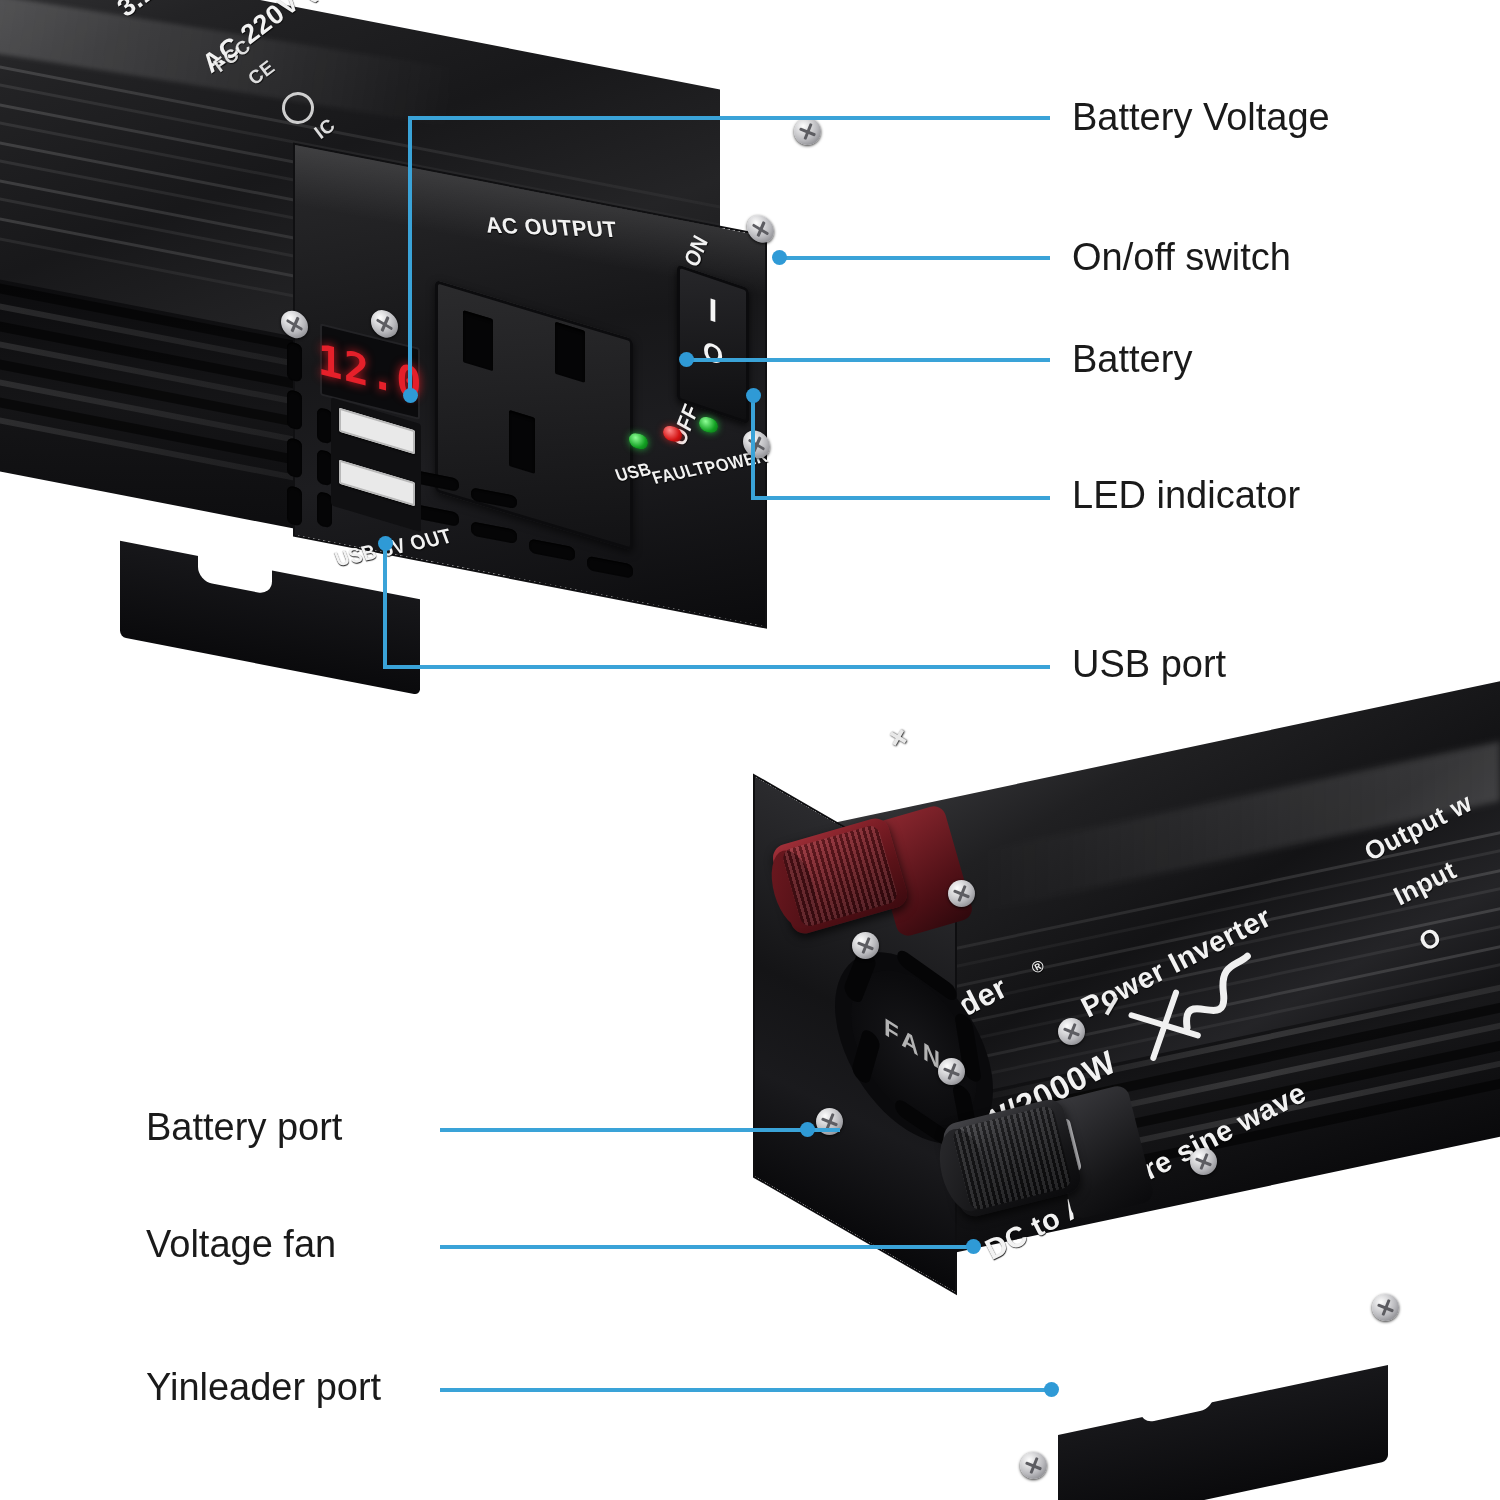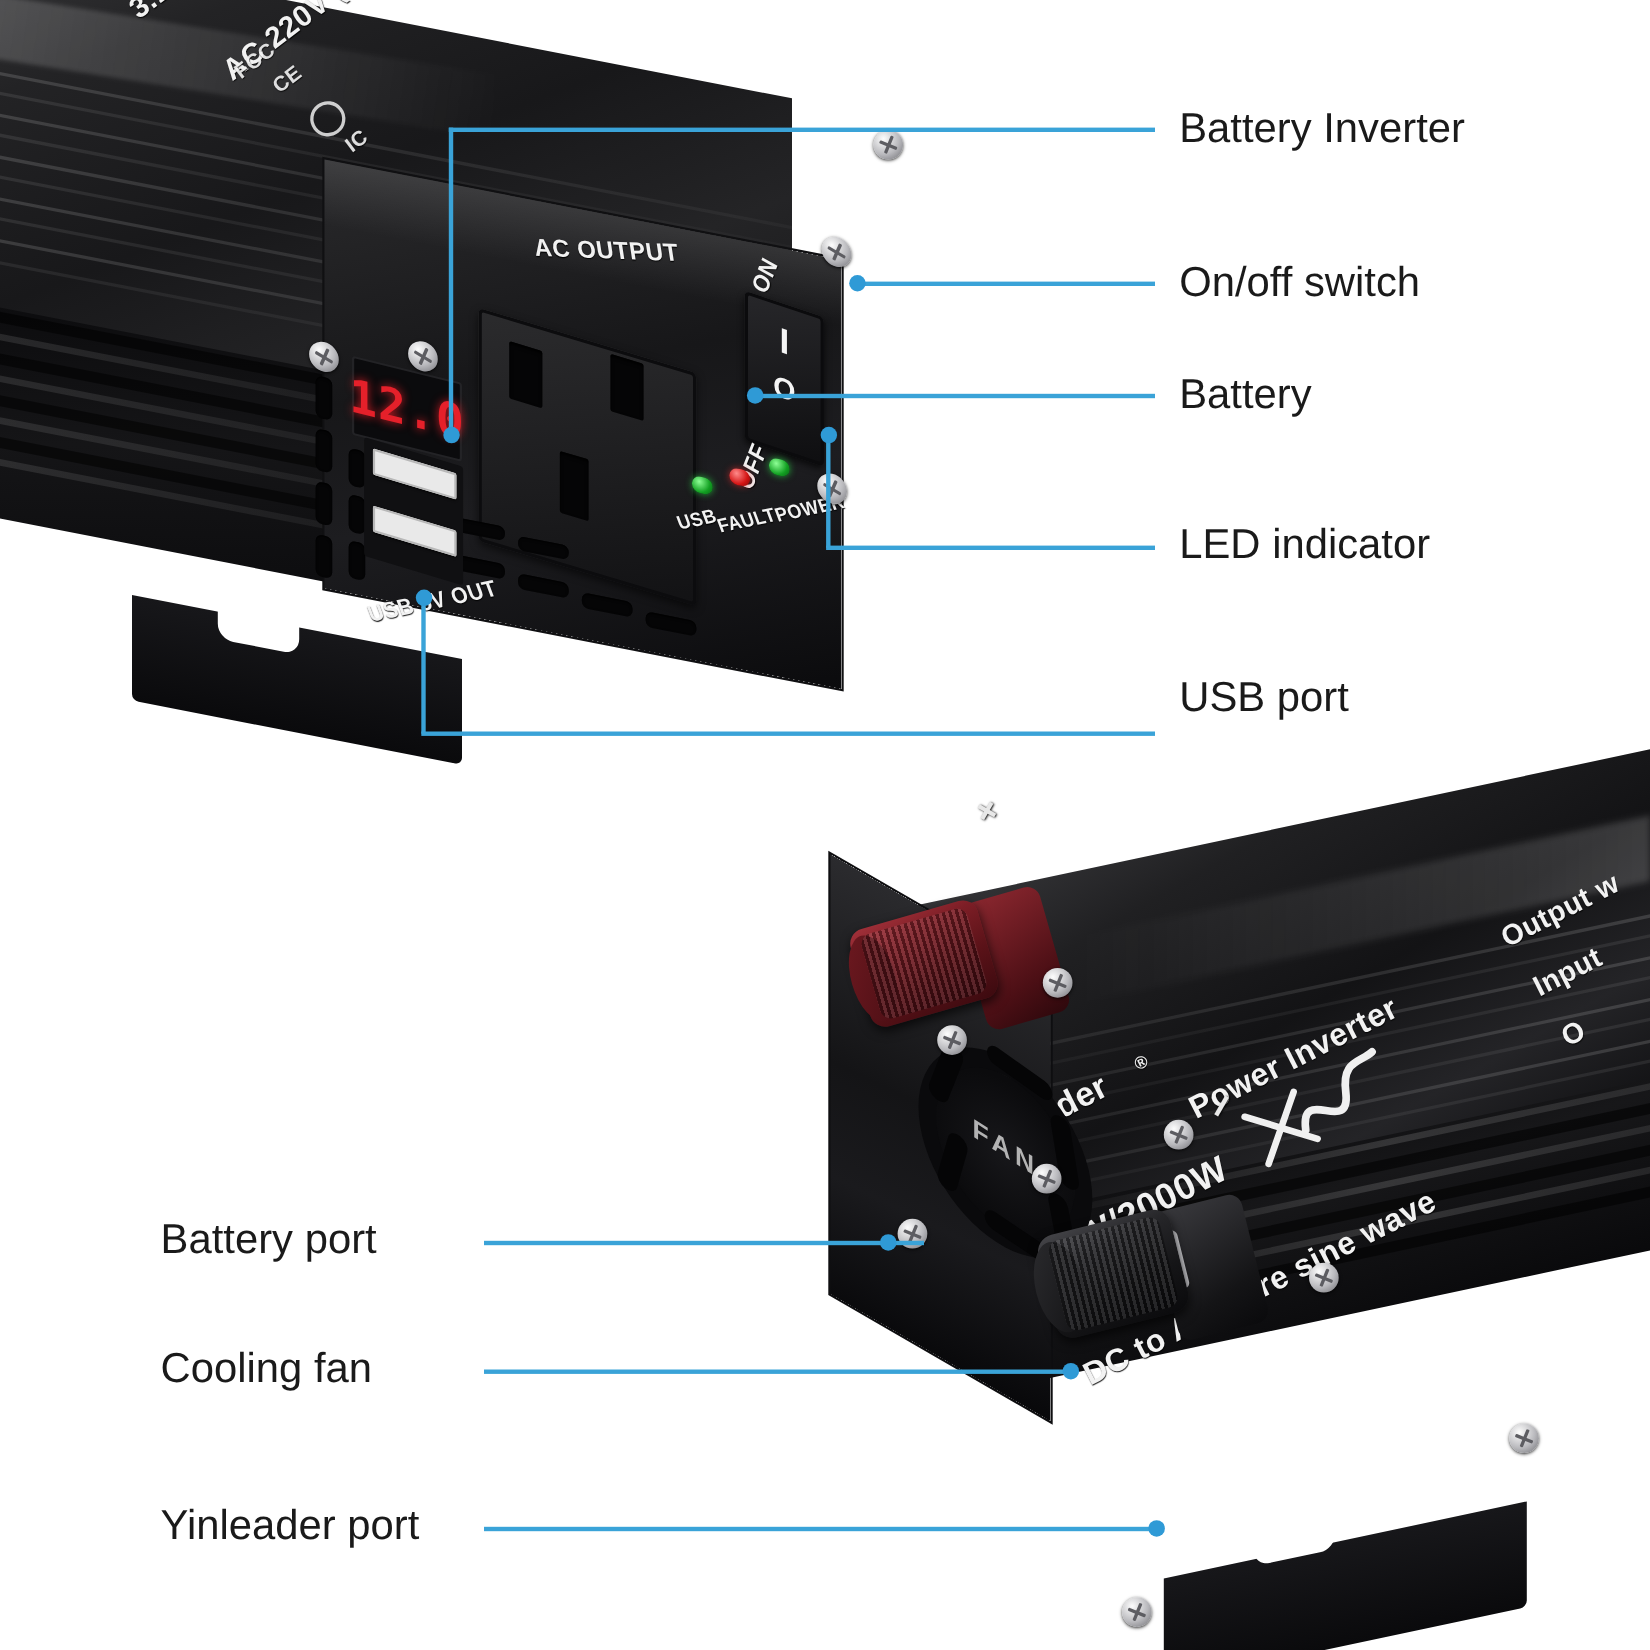--- a/index.html
+++ b/index.html
@@ -327,39 +327,39 @@
     <div class="screw" style="left:834px;top:148px;"></div>
     <div class="screw" style="left:372px;top:680px;"></div>
 
     <div class="foot" style="left:160px;top:600px;width:300px;height:96px;transform:skewY(11deg);border-radius:0 0 6px 6px;"></div>
     <div style="position:absolute;left:238px;top:592px;width:74px;height:26px;background:#fff;border-radius:0 0 14px 14px;transform:skewY(11deg);"></div>
   </div>
 
   <div class="lead h" style="left:408px;top:116px;width:642px;"></div>
   <div class="lead v" style="left:408px;top:116px;height:278px;"></div>
   <div class="dot" style="left:403px;top:388px;"></div>
-  <div class="label r" style="left:1072px;top:98px;">Battery Inverter</div>
+  <div class="label r" style="left:1072px;top:98px;">Battery Voltage</div>
 
   <div class="lead h" style="left:778px;top:256px;width:272px;"></div>
   <div class="dot" style="left:772px;top:250px;"></div>
   <div class="label r" style="left:1072px;top:238px;">On/off switch</div>
 
   <div class="lead h" style="left:686px;top:358px;width:364px;"></div>
   <div class="dot" style="left:679px;top:352px;"></div>
   <div class="label r" style="left:1072px;top:340px;">Battery</div>
 
   <div class="lead v" style="left:751px;top:394px;height:104px;"></div>
   <div class="lead h" style="left:751px;top:496px;width:299px;"></div>
   <div class="dot" style="left:746px;top:388px;"></div>
   <div class="label r" style="left:1072px;top:476px;">LED indicator</div>
 
   <div class="lead v" style="left:383px;top:542px;height:125px;"></div>
   <div class="lead h" style="left:383px;top:665px;width:667px;"></div>
   <div class="dot" style="left:378px;top:536px;"></div>
-  <div class="label r" style="left:1072px;top:615px;">USB port</div>
+  <div class="label r" style="left:1072px;top:645px;">USB port</div>
 
   <div id="unit-bot">
 
     <div class="bot-side">
       <div class="fin" style="top:10px"></div>
         <div class="fin dark" style="top:28px"></div>
       <div class="fin" style="top:46px"></div>
         <div class="fin dark" style="top:64px"></div>
       <div class="fin" style="top:84px"></div>
         <div class="fin dark" style="top:102px"></div>
@@ -443,19 +443,19 @@
     <div class="foot" style="left:438px;top:700px;width:330px;height:96px;transform:skewY(-12deg);border-radius:0 0 6px 6px;"></div>
     <div style="position:absolute;left:520px;top:688px;width:74px;height:28px;background:#fff;border-radius:0 0 14px 14px;transform:skewY(-12deg);"></div>
   </div>
 
   <div class="lead h" style="left:440px;top:1128px;width:400px;"></div>
   <div class="dot" style="left:800px;top:1122px;"></div>
   <div class="label l" style="left:146px;top:1108px;">Battery port</div>
 
   <div class="lead h" style="left:440px;top:1245px;width:540px;"></div>
   <div class="dot" style="left:966px;top:1239px;"></div>
-  <div class="label l" style="left:146px;top:1225px;">Cooling fan</div>
+  <div class="label l" style="left:146px;top:1225px;">Voltage fan</div>
 
   <div class="lead h" style="left:440px;top:1388px;width:618px;"></div>
   <div class="dot" style="left:1044px;top:1382px;"></div>
   <div class="label l" style="left:146px;top:1368px;">Yinleader port</div>
 
 </div>
 
 </body></html>

